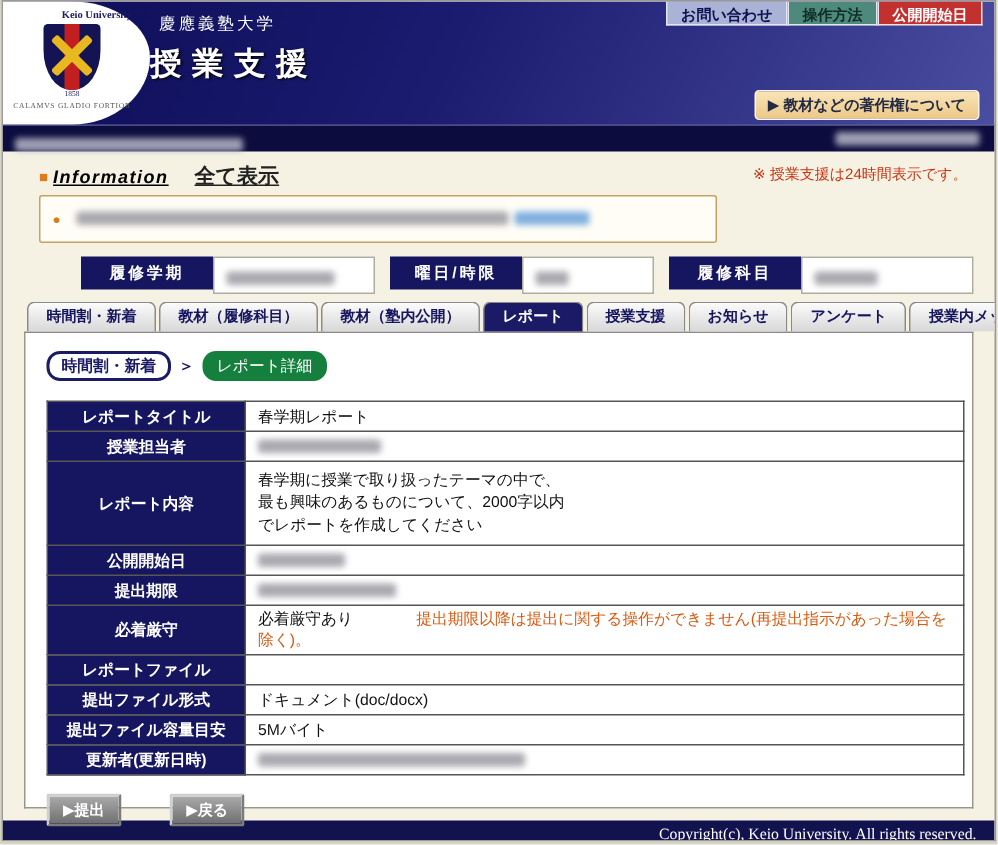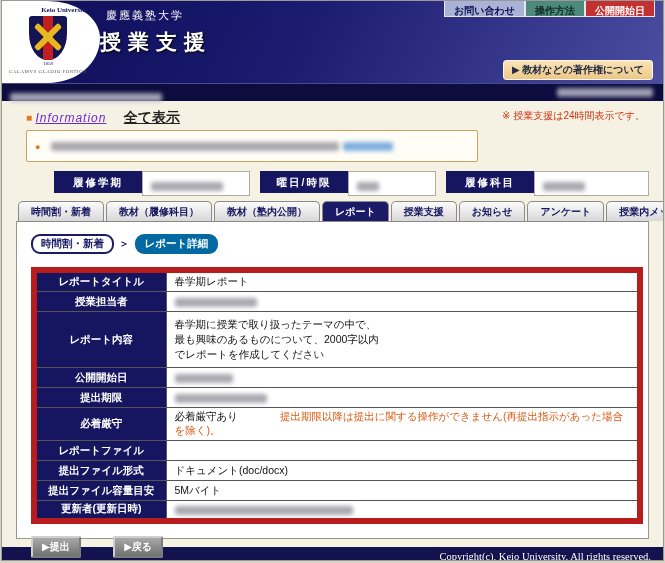--- a/index.html
+++ b/index.html
@@ -34,21 +34,21 @@
 
   
   .redact { display:inline-block; height:9px; border-radius:2px; background:#9a9aa2; filter:blur(2px); opacity:.85; vertical-align:middle; }
   .r-light { background:#b8b8c8; }
   .r-blue { background:#6aa2dc; }
 
   
   .info-section { padding:8px 18px 0 24px; }
   .info-head { height:17px; font-size:12px; }
   .info-sq { color:#e0791c; font-size:10px; vertical-align:1px; }
-  .info-title { color:#6d28d9; font-weight:normal; font-style:italic; text-decoration:underline; margin-right:14px; letter-spacing:1px; }
+  .info-title { color:#000000; font-weight:bold; font-style:italic; text-decoration:underline; margin-right:14px; letter-spacing:1px; }
   .show-all { color:#222; font-size:14px; font-weight:bold; text-decoration:underline; cursor:pointer; }
   .notice { float:right; color:#cc3311; font-size:10px; }
   .info-box { margin-top:4px; width:452px; border:1px solid #c8a060; background:#fffdf6; border-radius:2px; padding:6px 8px; }
   .bullet { color:#e0791c; font-size:9px; margin-right:6px; vertical-align:1px; }
 
   
   .filter-bar { margin:9px 14px 0 52px; height:22px; display:flex; align-items:flex-start; }
   .f-label { background:#161660; color:#fff; font-size:10.5px; font-weight:bold; width:88px; text-align:center; line-height:22px; letter-spacing:2px; }
   .f-value { background:#fff; border:1px solid #b0aca0; margin-right:10px; padding:5px 6px 0 8px; }
   .f-value.grow { flex:1; margin-right:0; }
@@ -58,23 +58,23 @@
   .tab { position:relative; margin-right:2px; padding:0 12px; line-height:19px; font-size:10px; font-weight:bold; color:#161660;
          background:linear-gradient(#fbfbfb,#d8d8d8); border:1px solid #8a8a8a; border-bottom:none;
          border-radius:5px 5px 0 0; cursor:pointer; white-space:nowrap; }
   .tab.active { background:#1a1a66; color:#fff; }
 
   
   .panel { margin:0 14px; height:318px; background:#fff; border:1px solid #9a968a; border-top:1px solid #8a8a8a; padding:12px 14px 0 14px; }
   .breadcrumb { display:flex; align-items:center; font-size:10.5px; }
   .crumb-parent { border:2px solid #1a1a66; border-radius:9px; background:#fff; color:#1a1a66; font-weight:bold; padding:1px 8px; cursor:pointer; }
   .crumb-sep { margin:0 5px; color:#1a1a66; font-weight:bold; }
-  .crumb-current { background:#0369a1; border-radius:9px; color:#fff; font-weight:bold; padding:3px 10px; }
-
-  table.report { margin-top:13px; width:612px; border-collapse:collapse; border:6px solid #b91c1c; font-size:10.5px; }
+  .crumb-current { background:#15803d; border-radius:9px; color:#fff; font-weight:normal; padding:3px 10px; }
+
+  table.report { margin-top:13px; width:612px; border-collapse:collapse; border:1px solid #b91c1c; font-size:10.5px; }
   table.report td { border:1px solid #555; }
   td.lbl { width:132px; background:#161660; color:#fff; text-align:center; font-weight:bold; height:20px; border-color:#fff; border-left-color:#444; padding:0 2px; }
   td.val { background:#fff; color:#111; padding:2px 8px; }
   td.val.multi { white-space:pre-line; line-height:15px; padding:5px 8px; }
   .note { color:#d85a10; margin-left:42px; }
 
   .actions { margin-top:12px; }
   .btn { display:inline-block; margin-right:28px; padding:2px 9px; font-size:10px; font-weight:bold; color:#fff;
          background:linear-gradient(#a9a9a9,#707070); border:2px outset #cfcfcf; border-radius:2px; cursor:pointer; }
   .btn-submit { filter:blur(0.4px); }

